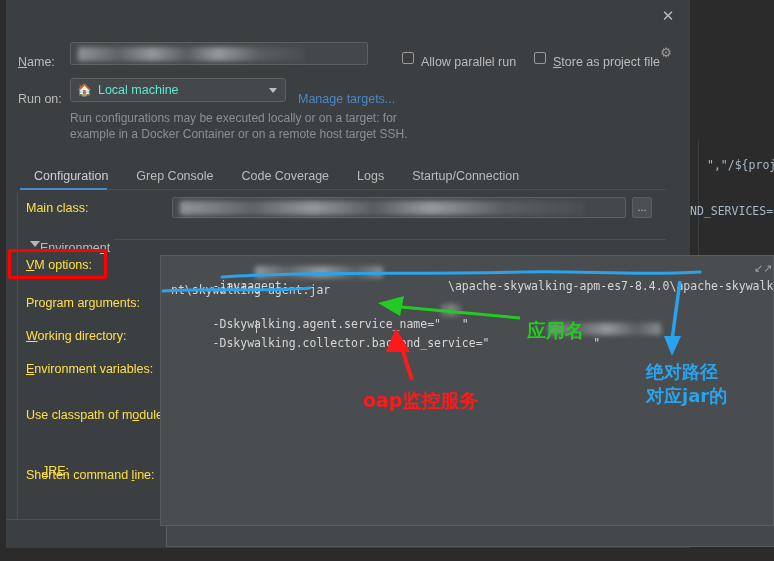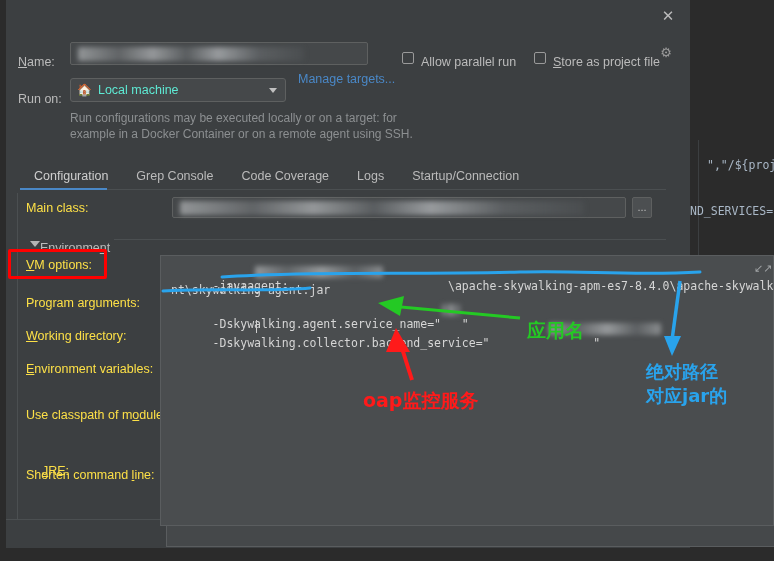--- a/index.html
+++ b/index.html
@@ -92,21 +92,21 @@
     display:flex; align-items:center; padding:0 6px;
   }
   .home-icon { color:#cfcfcf; font-size:12px; margin-right:6px; }
   .combo-text { color:#5eead4; font-size:12.5px; }
   .combo-arrow {
     position:absolute; right:8px; top:9px;
     width:0;height:0;border-left:4px solid transparent;border-right:4px solid transparent;
     border-top:5px solid #c0c0c0;
   }
   .manage-targets {
-    position:absolute; left:292px; top:72px;
+    position:absolute; left:292px; top:92px;
     color:#4a88c7; font-size:12.5px; cursor:pointer;
   }
   .hint {
     position:absolute; left:64px; top:110px; width:500px;
     color:#8c8f91; font-size:12px; line-height:16px;
   }
 
   
   .tabs { position:absolute; left:14px; top:163px; display:flex; gap:0; }
   .tab {
@@ -249,21 +249,21 @@
     <div class="lbl row-runon-label">Run on:</div>
     <div class="runon-combo">
       <span class="home-icon">🏠</span>
       <span class="combo-text">Local machine</span>
       <span class="combo-arrow"></span>
     </div>
     <div class="manage-targets">Manage targets...</div>
 
     <div class="hint">
       <div>Run configurations may be executed locally or on a target: for</div>
-      <div>example in a Docker Container or on a remote agent using SSH.</div>
+      <div>example in a Docker Container or on a remote host target SSH.</div>
     </div>
 
     <div class="tabs">
       <div class="tab active">Configuration</div>
       <div class="tab">Grep Console</div>
       <div class="tab">Code Coverage</div>
       <div class="tab">Logs</div>
       <div class="tab">Startup/Connection</div>
     </div>
     <div class="tabs-sep"></div>

